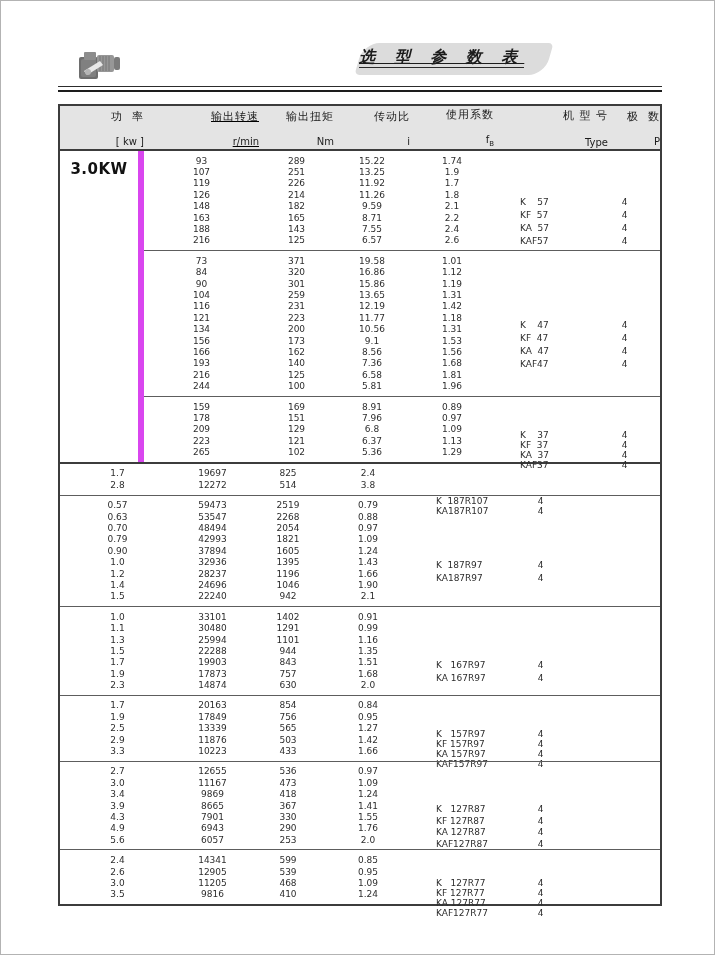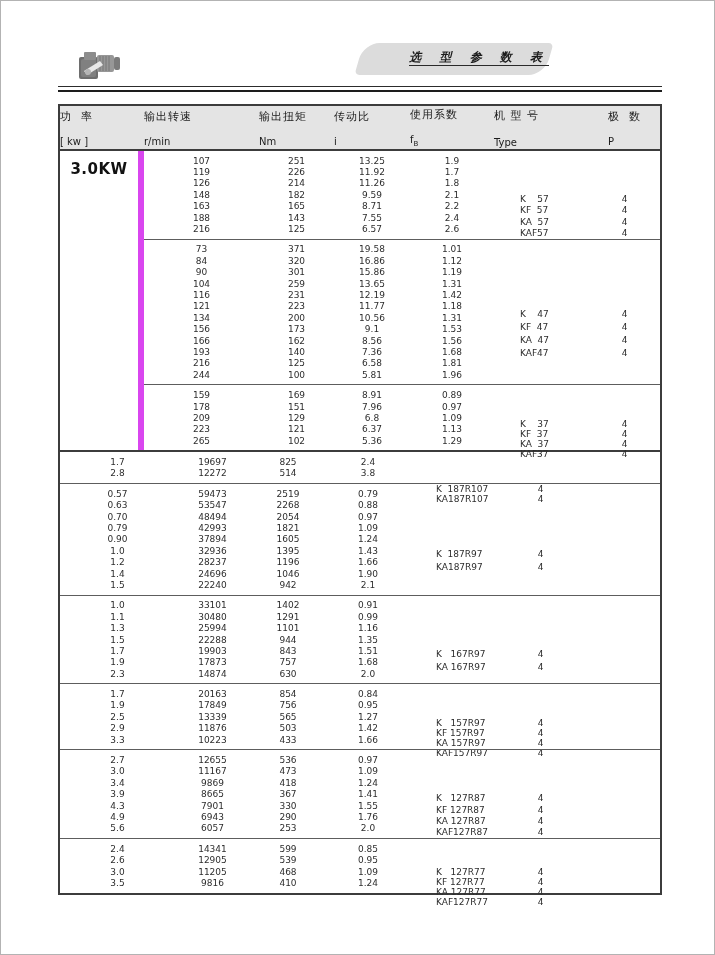--- a/index.html
+++ b/index.html
@@ -3,32 +3,32 @@
 <meta charset="utf-8">
 <style>
   html,body{margin:0;padding:0;background:#fff;}
   body{width:715px;height:955px;font-family:"DejaVu Sans","Liberation Sans",sans-serif;}
   .page{position:relative;width:715px;height:955px;box-sizing:border-box;border:1px solid #b3b3b3;background:#fff;overflow:hidden;}
 
   
   .logo{position:absolute;left:75px;top:46px;}
   .badge{position:absolute;left:358px;top:42px;width:190px;height:32px;}
   .badge-bg{position:absolute;left:0;top:0;right:0;bottom:0;background:#dcdcdc;border-radius:16px 5px 16px 5px;transform:skewX(-16deg);}
-  .badge-text{position:relative;display:block;text-align:right;font-style:italic;font-weight:bold;font-size:12px;letter-spacing:7px;line-height:28px;color:#1c1c1c;white-space:pre;}
+  .badge-text{position:relative;display:block;text-align:left;font-style:italic;font-weight:bold;font-size:16px;letter-spacing:7px;line-height:28px;color:#1c1c1c;white-space:pre;text-decoration:underline;}
   .badge-text span{border-bottom:1px solid #2a2a2a;padding-bottom:1px;}
   .header-rule{position:absolute;left:57px;top:85px;width:604px;height:3px;border-top:1px solid #2c2c2c;border-bottom:2px solid #1d1d1d;}
 
   
   .ptable{position:absolute;left:57px;top:103px;width:604px;box-sizing:border-box;border:2px solid #3c3c3c;}
   .thead{display:flex;background:#e4e4e4;border-bottom:2px solid #3c3c3c;height:43px;}
-  .th{display:flex;flex-direction:column;justify-content:center;align-items:flex-start;gap:4px;box-sizing:border-box;}
+  .th{display:flex;flex-direction:column;justify-content:center;align-items:flex-end;gap:4px;box-sizing:border-box;}
   .th-label{font-size:11px;color:#1b1b1b;white-space:pre;letter-spacing:1px;}
   .th-unit{font-size:10px;color:#1b1b1b;white-space:pre;margin-top:8px;}
   .th-unit sub{font-size:7px;}
-  .c0{width:84px;} .c1{width:115px;} .c2{width:75px;} .c3{width:76px;} .c4{width:84px;} .c5{width:114px;gap:6px;} .c6{width:52px;}
+  .c0{width:84px;} .c1{width:115px;text-decoration:underline;} .c2{width:75px;} .c3{width:76px;} .c4{width:84px;} .c5{width:114px;gap:6px;} .c6{width:52px;}
 
   .section{display:flex;}
   .section + .section{border-top:2px solid #3c3c3c;}
   .power-col{width:84px;box-sizing:border-box;border-right:6px solid #d946ef;text-align:center;padding-top:9px;font-weight:bold;font-size:15px;color:#111;letter-spacing:0.5px;}
   .blocks{flex:1;}
   .block{position:relative;padding:4px 0;}
   .block + .block{border-top:1px solid #5d5d5d;}
   .num-row{display:flex;height:11.4px;align-items:center;}
   .num-cell{font-size:9px;color:#2d2d2d;text-align:center;box-sizing:border-box;}
   .w0{width:115px;} .w1{width:75px;} .w2{width:76px;} .w3{width:84px;}
@@ -95,20 +95,26 @@
           <div class="th-label">极  数</div>
           <div class="th-unit">P</div>
         </div>
       </div>
     <div id="tbody">
         <div class="section">
           <div class="power-col">3.0KW</div>
           <div class="blocks">
             <div class="block">
               <div class="num-row">
+                <div class="num-cell w0">93</div>
+                <div class="num-cell w1">289</div>
+                <div class="num-cell w2">15.22</div>
+                <div class="num-cell w3">1.74</div>
+              </div>
+              <div class="num-row">
                 <div class="num-cell w0">107</div>
                 <div class="num-cell w1">251</div>
                 <div class="num-cell w2">13.25</div>
                 <div class="num-cell w3">1.9</div>
               </div>
               <div class="num-row">
                 <div class="num-cell w0">119</div>
                 <div class="num-cell w1">226</div>
                 <div class="num-cell w2">11.92</div>
                 <div class="num-cell w3">1.7</div>

